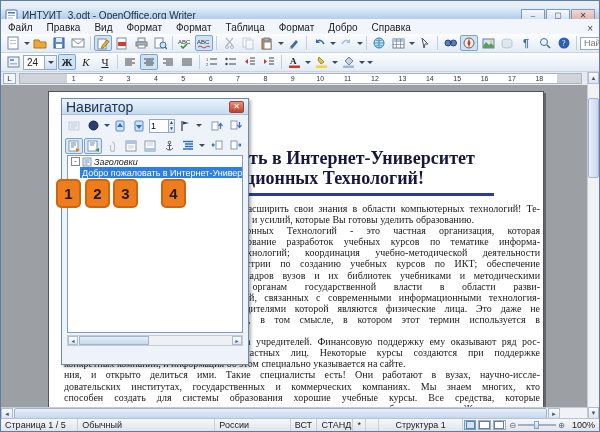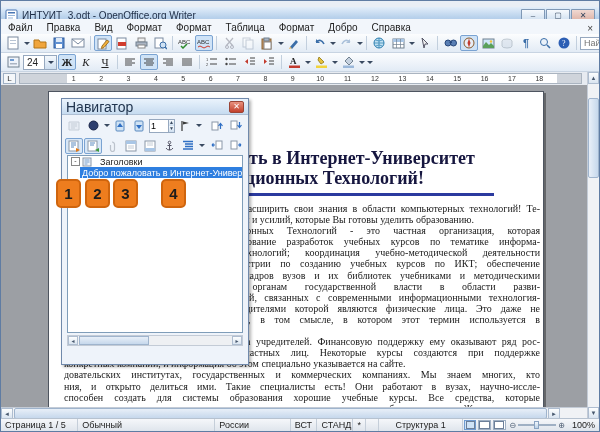--- a/index.html
+++ b/index.html
@@ -451,22 +451,22 @@
           <div class="dl">ведущих вузов и компаний ИТ-индустрии по созданию учебных курсов по ИКТ; обеспечение</div>
           <div class="dl">преподавателей и молодых научных кадров вузов и их библиотек учебниками и методическими</div>
           <div class="dl">пособиями; активное содействие органам государственной власти в области разви-</div>
           <div class="dl">тия новых образовательных направлений, связанных с современными информационными технология-</div>
           <div class="dl">ми. Университет - организация, учредителями которой являются физические лица. Это даже не</div>
           <div class="dl">фирма, и не завод, в полной мере, в том смысле, в котором этот термин используется в</div>
           <div class="dl e">России.</div>
           <div class="dl i">Университет существует на средства учредителей. Финансовую поддержку ему оказывают ряд рос-</div>
           <div class="dl">сийских компаний, организаций и частных лиц. Некоторые курсы создаются при поддержке</div>
           <div class="dl e">конкретных компаний, и информация об этом специально указывается на сайте.</div>
+          <div class="dl">ния, и открыто делиться ими. Такие специалисты есть! Они работают в вузах, научно-иссле-</div>
           <div class="dl">довательских институтах, государственных и коммерческих компаниях. Мы знаем многих, кто</div>
-          <div class="dl">ния, и открыто делиться ими. Такие специалисты есть! Они работают в вузах, научно-иссле-</div>
           <div class="dl">способен создать для системы образования хорошие учебные курсы. Все средства, которые</div>
           <div class="dl">поступают от спонсоров проекта идут на создание новых учебных курсов. Желающие под-</div>
       </div>
     </div>
   </div>
 
   
   <div class="vscroll">
     <span class="sbtn" style="top:0;">▲</span>
     <span class="vthumb"></span>
@@ -601,21 +601,21 @@
           </span>
       </span>
     </div>
     <div class="navlist">
       <div class="trow">
         <span class="exp">-</span>
         <svg width="10" height="10">
             <rect x="1" y="1" width="8" height="8" fill="#eef3fa" stroke="#8a97a8"></rect>
             <path d="M2.5 3 h5 M2.5 5 h5 M2.5 7 h3" stroke="#5a8ac0" stroke-width=".8"></path>
           </svg>
-        <span style="margin-left:8px;">Заголовки</span>
+        <span style="margin-left:2px;font-style:italic;">Заголовки</span>
       </div>
       <div class="trow sel">
         <span>Добро пожаловать в Интернет-Университет</span>
       </div>
     </div>
     <div class="navhscroll">
       <span class="nhb" style="left:0;">◄</span>
       <span class="nhthumb"></span>
       <span class="nhb" style="right:0;">►</span>
     </div>

